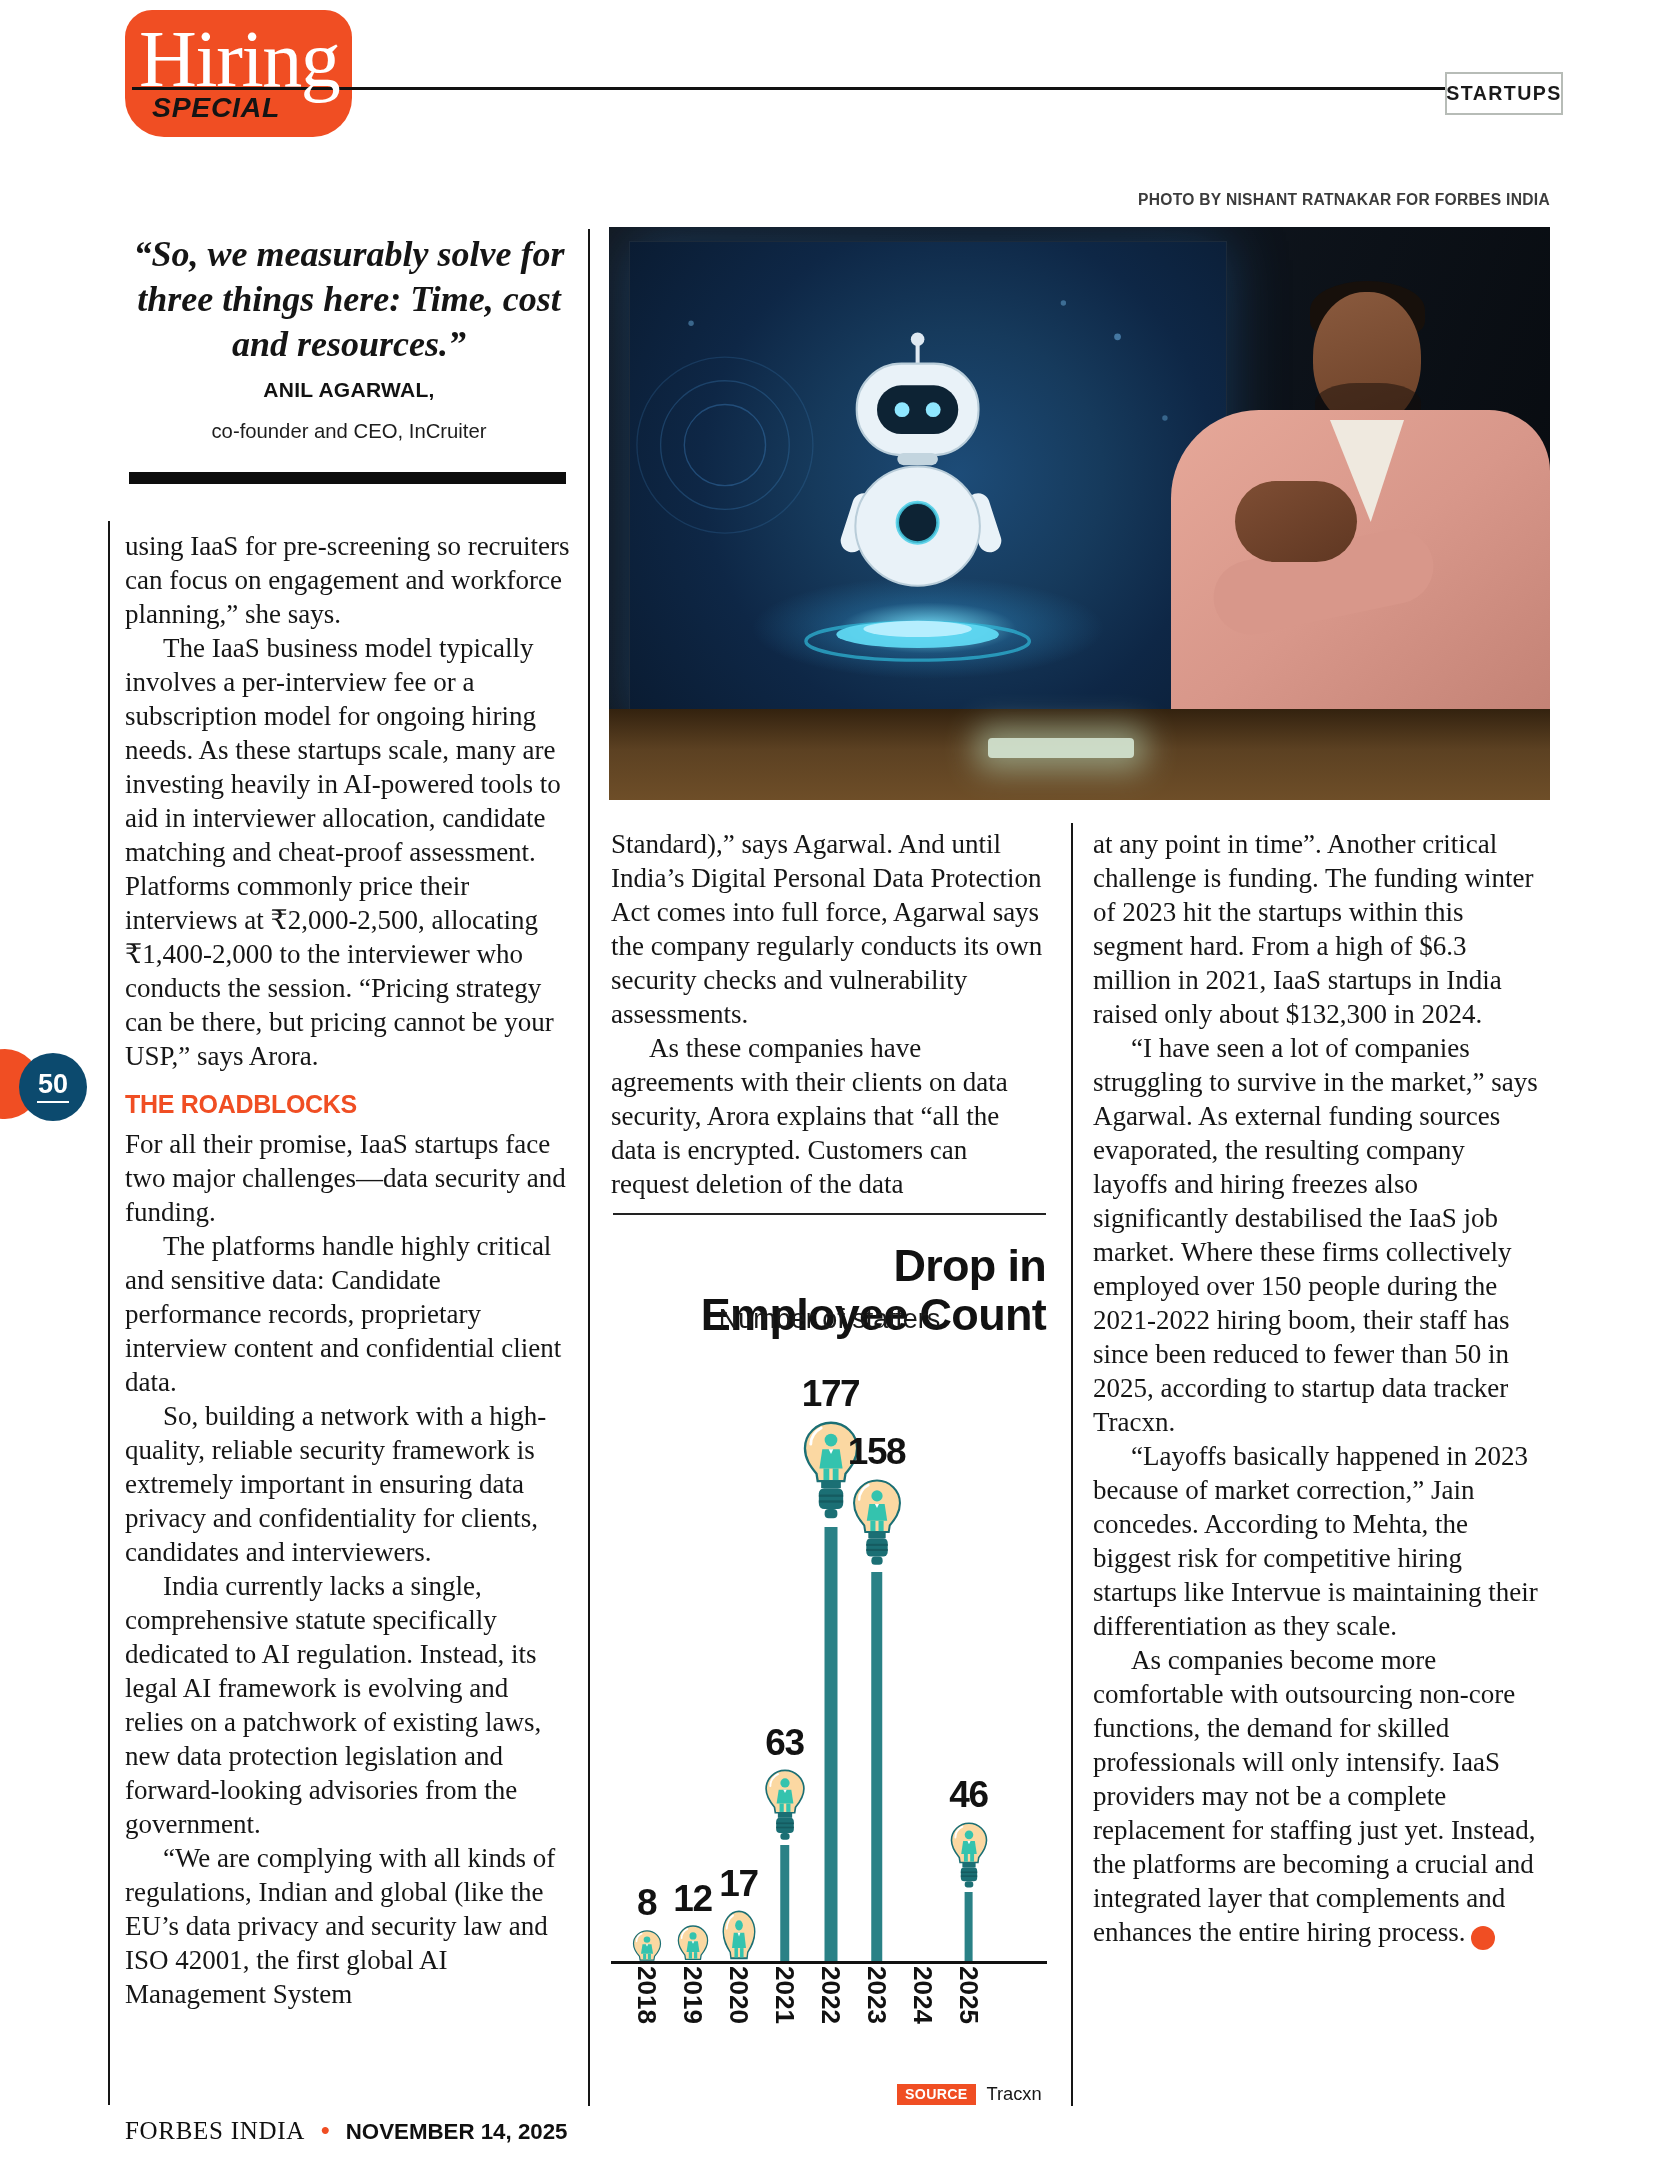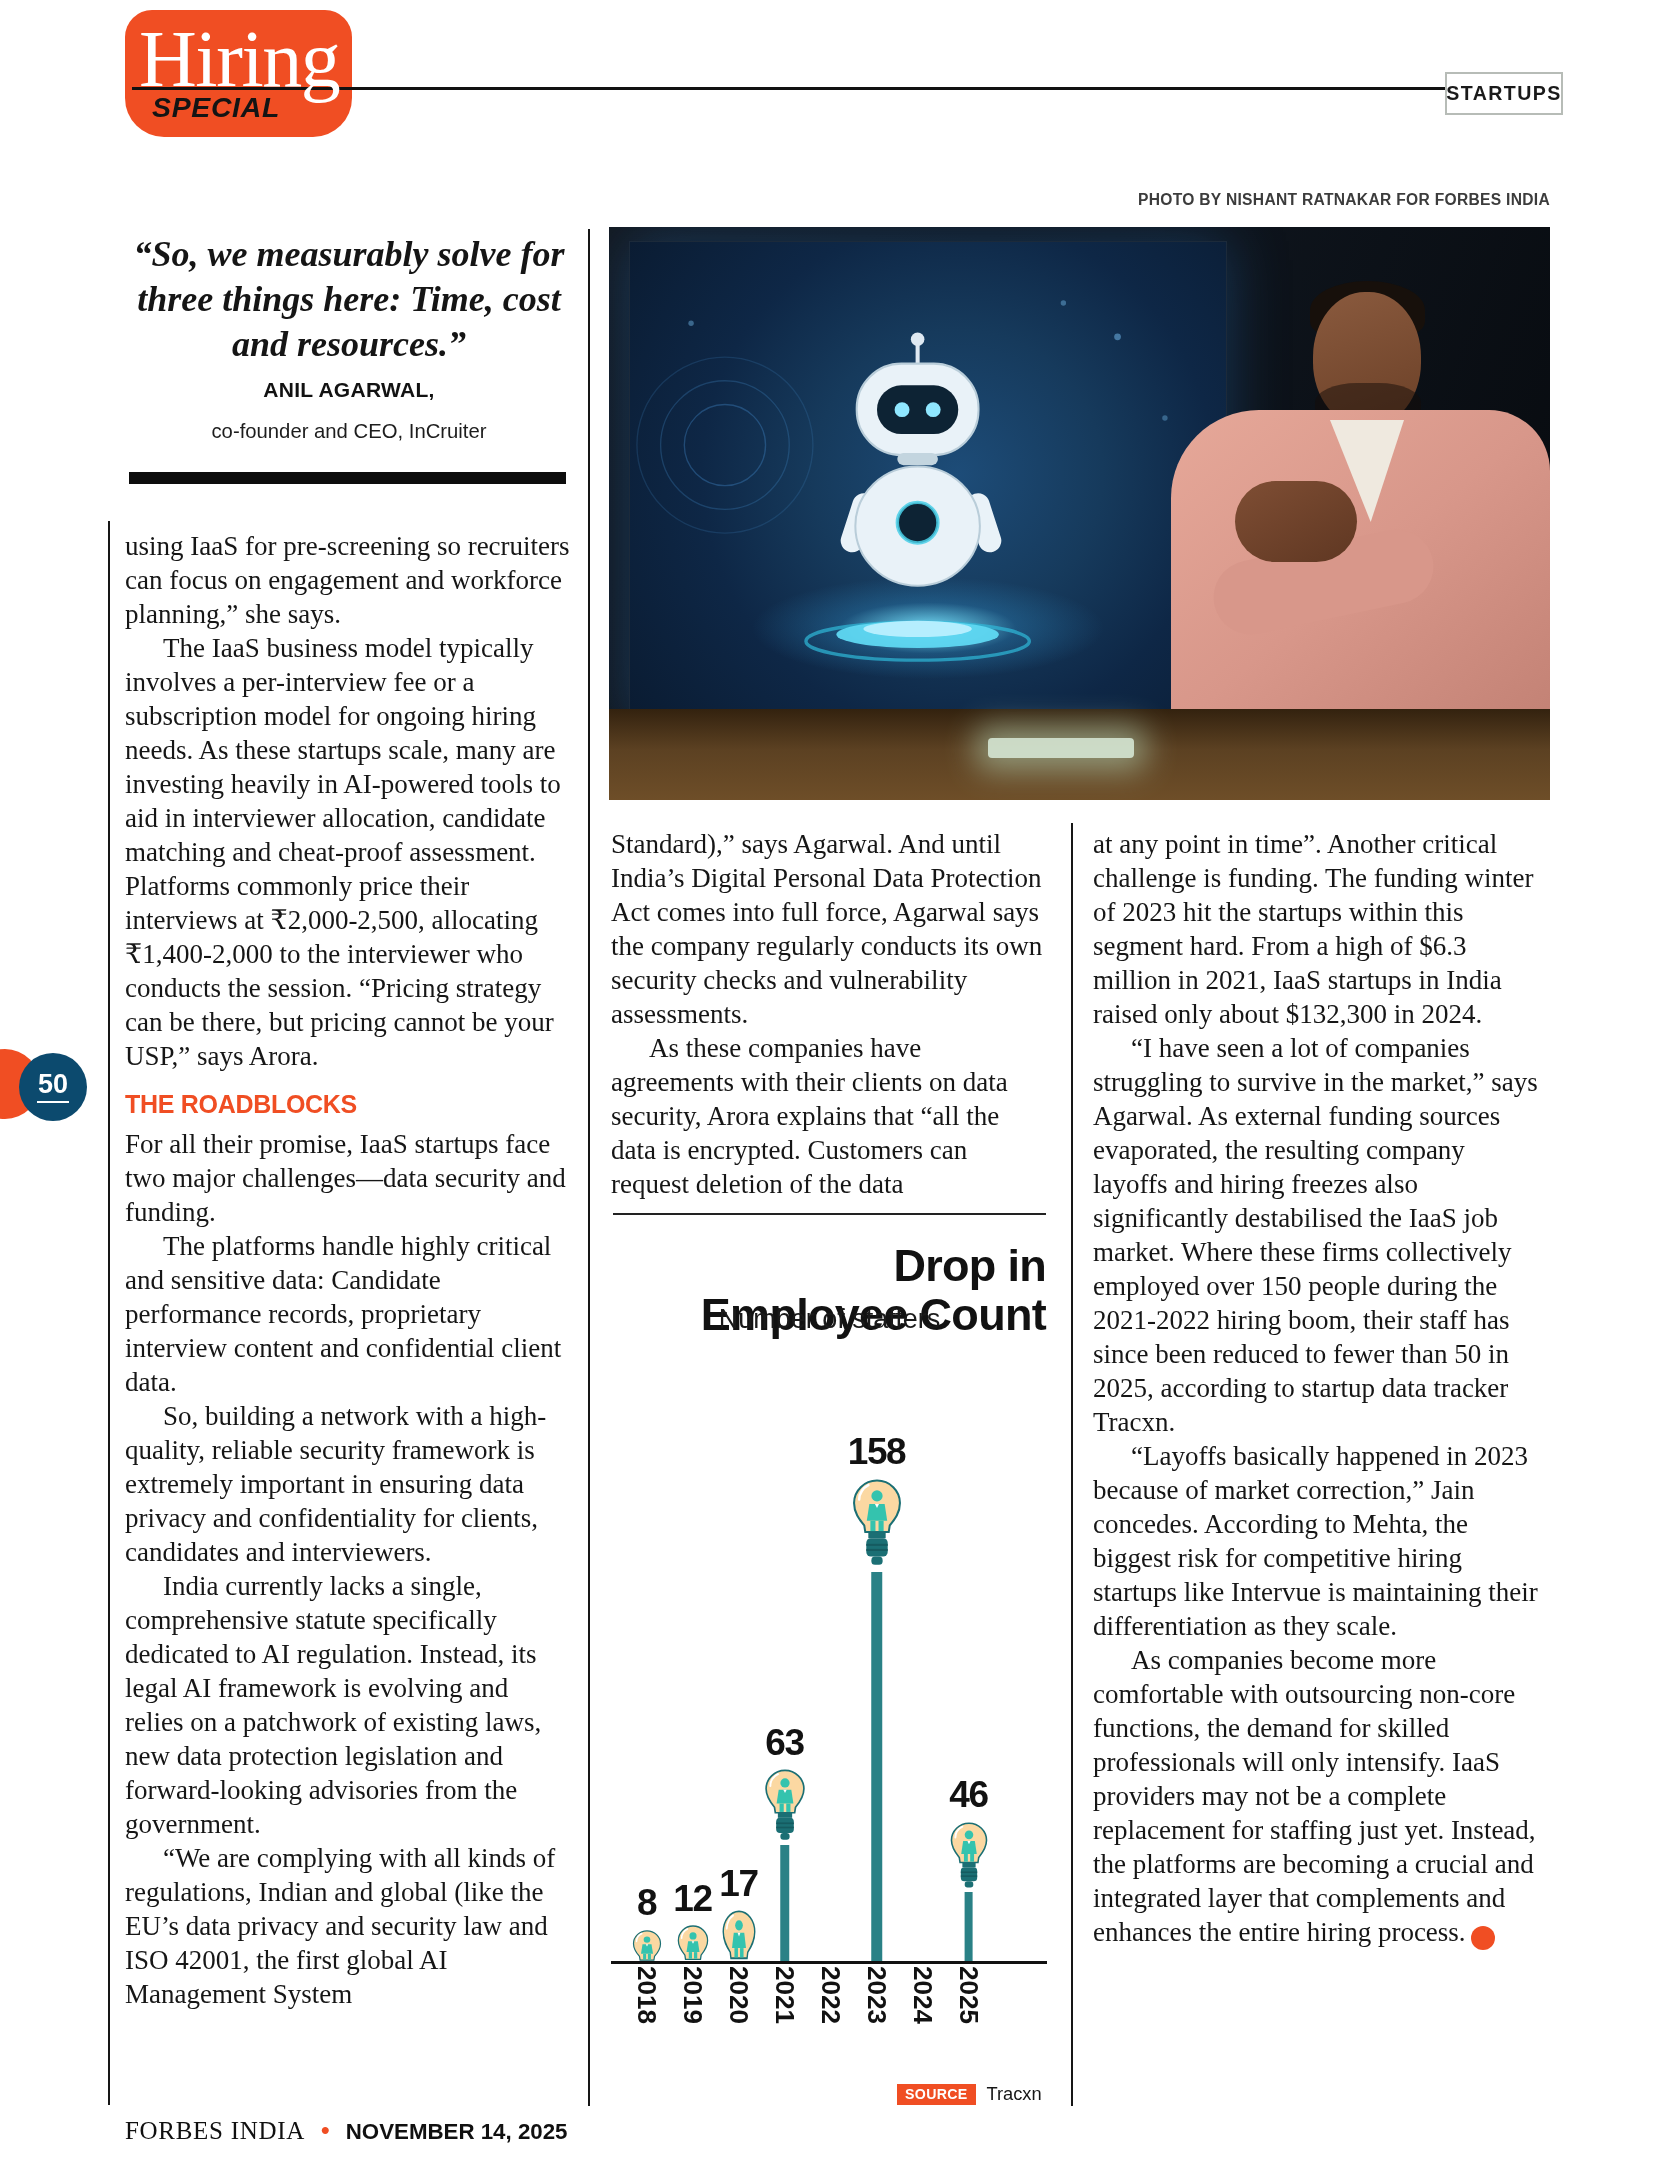--- a/index.html
+++ b/index.html
@@ -257,20 +257,42 @@
             <g fill="#1B6F74">
       <rect x="33" y="104" width="34" height="12"></rect>
       <rect x="29" y="116" width="42" height="36" rx="9"></rect>
       <rect x="39" y="152" width="22" height="16" rx="7"></rect>
     </g>
     <rect x="29" y="127" width="42" height="4" fill="#155b60"></rect>
     <rect x="29" y="137" width="42" height="4" fill="#155b60"></rect>
           </svg></div>
         <div class="val" style="bottom:201px">63</div>
       </div>
+      <div class="bulb-col" style="left: 177px;">
+        <div class="stem" style="width:13px;height:435px"></div>
+        <div class="bulb" style="bottom:431px"><svg width="58" height="110" viewBox="0 0 100 190">
+            <path d="M50 3 C75 3 95 23 95 47 C95 66 85 79 75 91 L73 104 L27 104 L25 91 C15 79 5 66 5 47 C5 23 25 3 50 3 Z" fill="#FBD8A2" stroke="#1B6F74" stroke-width="4"></path>
+    <path d="M15 40 C15 28 23 17 33 12" stroke="#ffffff" stroke-width="5" fill="none" stroke-linecap="round"></path>
+            <g fill="#34C3AE">
+      <circle cx="50" cy="33" r="11"></circle>
+      <path d="M35 49 L65 49 L70 82 L30 82 Z"></path>
+      <rect x="37" y="82" width="10" height="20"></rect>
+      <rect x="53" y="82" width="10" height="20"></rect>
+    </g>
+            <path d="M46 49 L54 49 L50 57 Z" fill="#ffffff"></path>
+            <g fill="#1B6F74">
+      <rect x="33" y="104" width="34" height="12"></rect>
+      <rect x="29" y="116" width="42" height="36" rx="9"></rect>
+      <rect x="39" y="152" width="22" height="16" rx="7"></rect>
+    </g>
+    <rect x="29" y="127" width="42" height="4" fill="#155b60"></rect>
+    <rect x="29" y="137" width="42" height="4" fill="#155b60"></rect>
+          </svg></div>
+        <div class="val" style="bottom:550px">177</div>
+      </div>
       <div class="bulb-col" style="left: 223px;">
         <div class="stem" style="width:11.5px;height:390px"></div>
         <div class="bulb" style="bottom:386px"><svg width="51" height="97" viewBox="0 0 100 190">
             <path d="M50 3 C75 3 95 23 95 47 C95 66 85 79 75 91 L73 104 L27 104 L25 91 C15 79 5 66 5 47 C5 23 25 3 50 3 Z" fill="#FBD8A2" stroke="#1B6F74" stroke-width="4"></path>
     <path d="M15 40 C15 28 23 17 33 12" stroke="#ffffff" stroke-width="5" fill="none" stroke-linecap="round"></path>
             <g fill="#34C3AE">
       <circle cx="50" cy="33" r="11"></circle>
       <path d="M35 49 L65 49 L70 82 L30 82 Z"></path>
       <rect x="37" y="82" width="10" height="20"></rect>
       <rect x="53" y="82" width="10" height="20"></rect>

